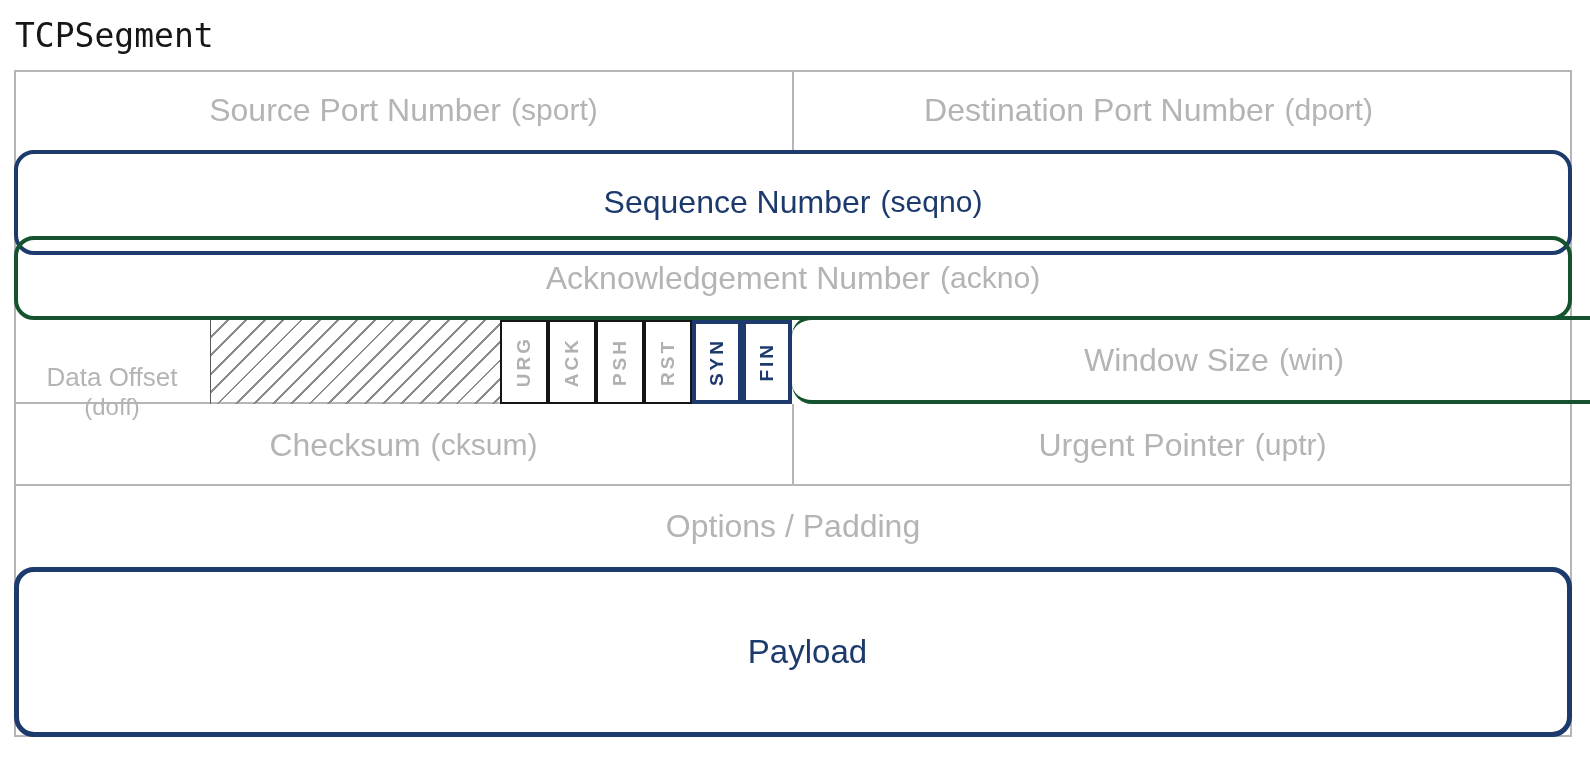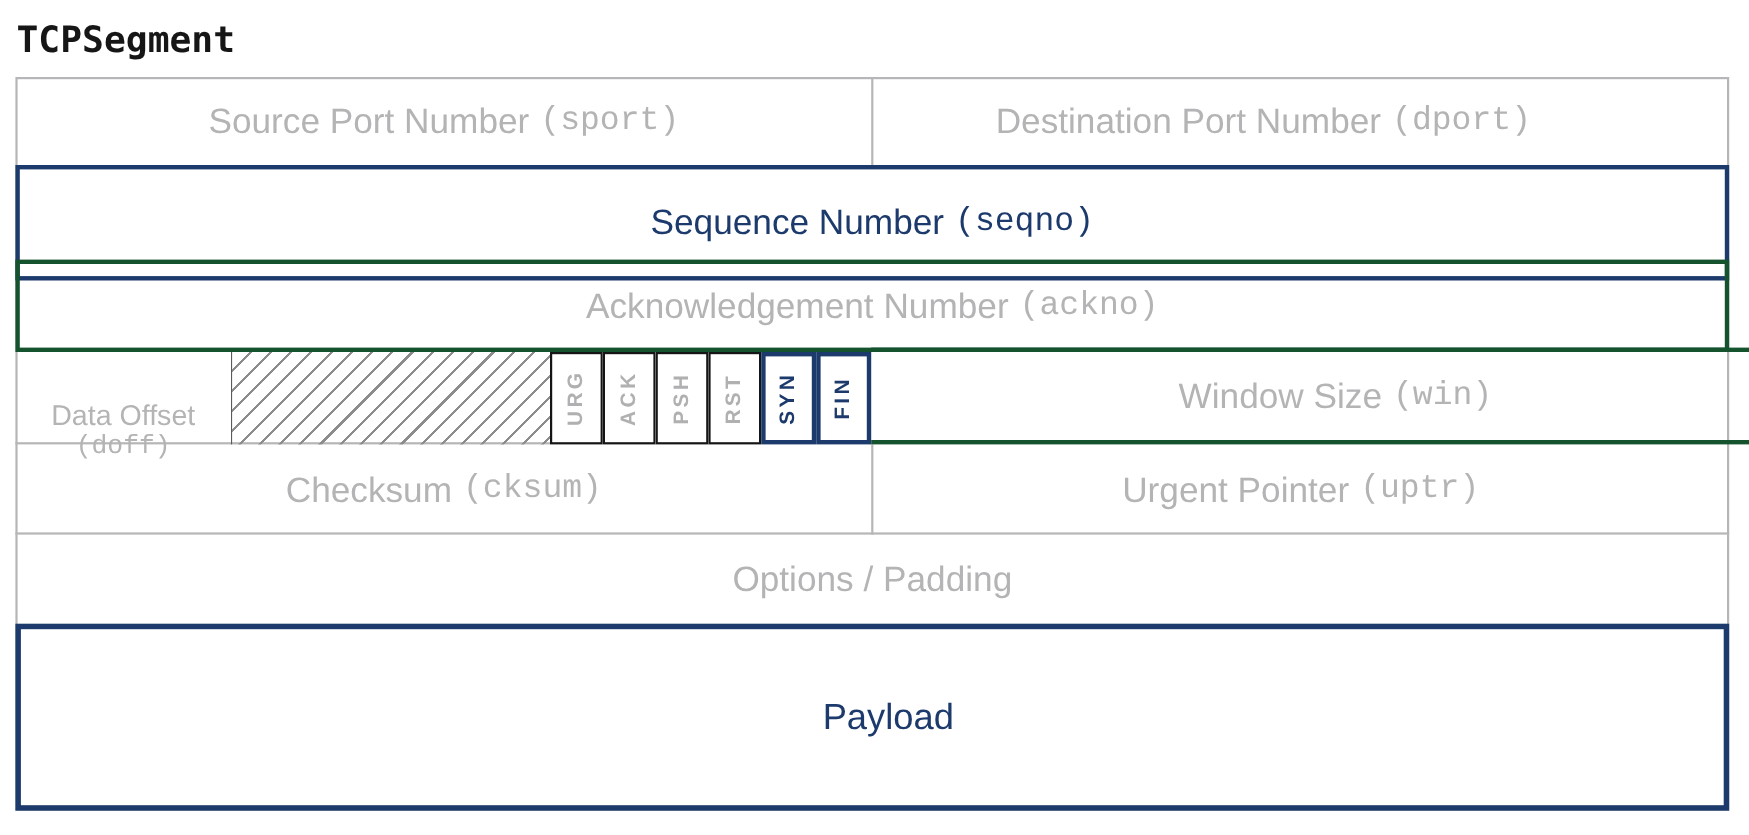--- a/index.html
+++ b/index.html
@@ -7,39 +7,38 @@
     width:1590px; height:759px;
     background:#ffffff;
     overflow:hidden;
     font-family:"Liberation Sans", sans-serif;
   }
   #title{
     position:absolute; left:15px; top:16px;
     font-family:"DejaVu Sans Mono", monospace;
     font-size:33px; color:#161616; letter-spacing:0px;
     white-space:pre;
-    font-weight:bold;
   }
   #diagram{
     position:absolute; left:14px; top:70px;
     width:1558px; height:667px;
   }
   .abs{ position:absolute; box-sizing:border-box; }
   .outer{
     left:0; top:0; width:1558px; height:667px;
     border:2px solid #b6b6b8; z-index:1;
   }
   .gline{ background:#b6b6b8; z-index:1; }
   .cell{
     display:flex; align-items:center; justify-content:center;
     color:#b4b4b6; font-size:32px; z-index:2;
-    text-align:left; line-height:1.15;
+    text-align:left; line-height:1.15;border-radius:20px;
   }
   .code{
-    font-family:Liberation Mono, monospace;
+    font-family:Liberation Sans, sans-serif;
     font-size:0.94em; margin-left:10px;
   }
   .navy-box{ border:4px solid #1c3a6b; color:#1c3a6b; z-index:3; }
   .red-box{ border:4px solid #14532d; z-index:3; }
   .small-cell{ flex-direction:column; font-size:26px;margin-top:30px; }
   .small-cell .code{ margin-left:0; font-size:24px; }
   .hatch{
     z-index:2;
     border-left:1.5px solid #5a5a5a;
     background:repeating-linear-gradient(135deg,

